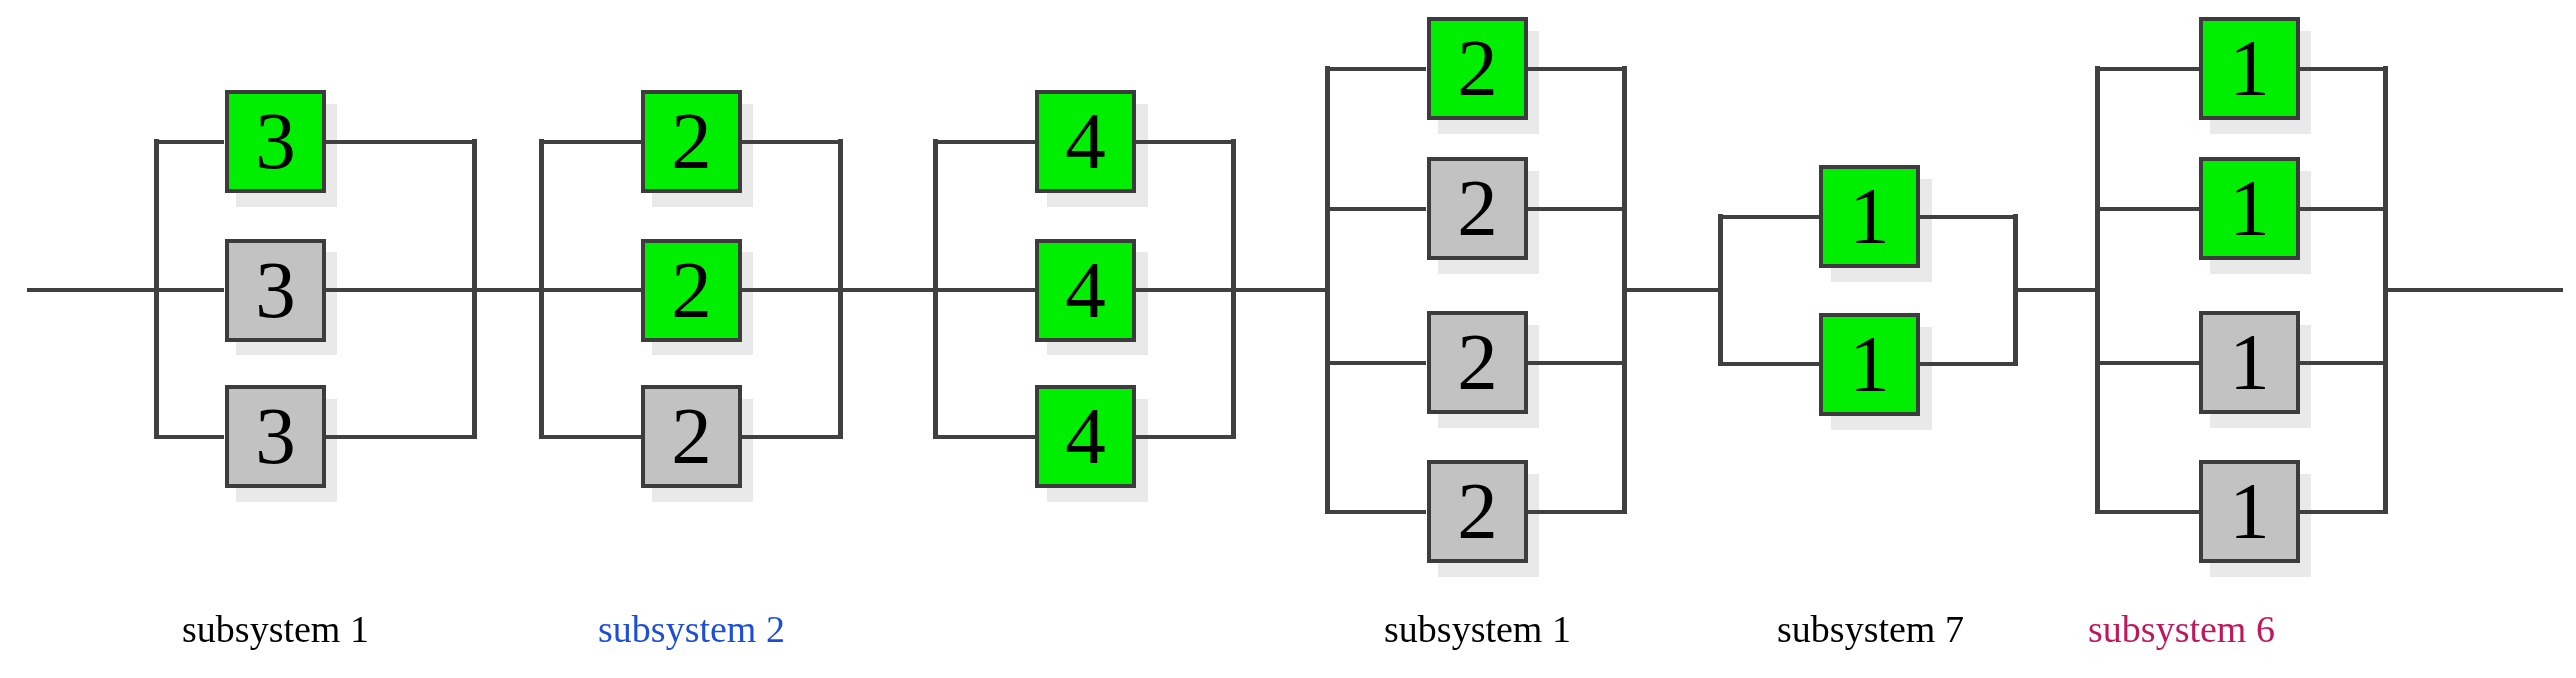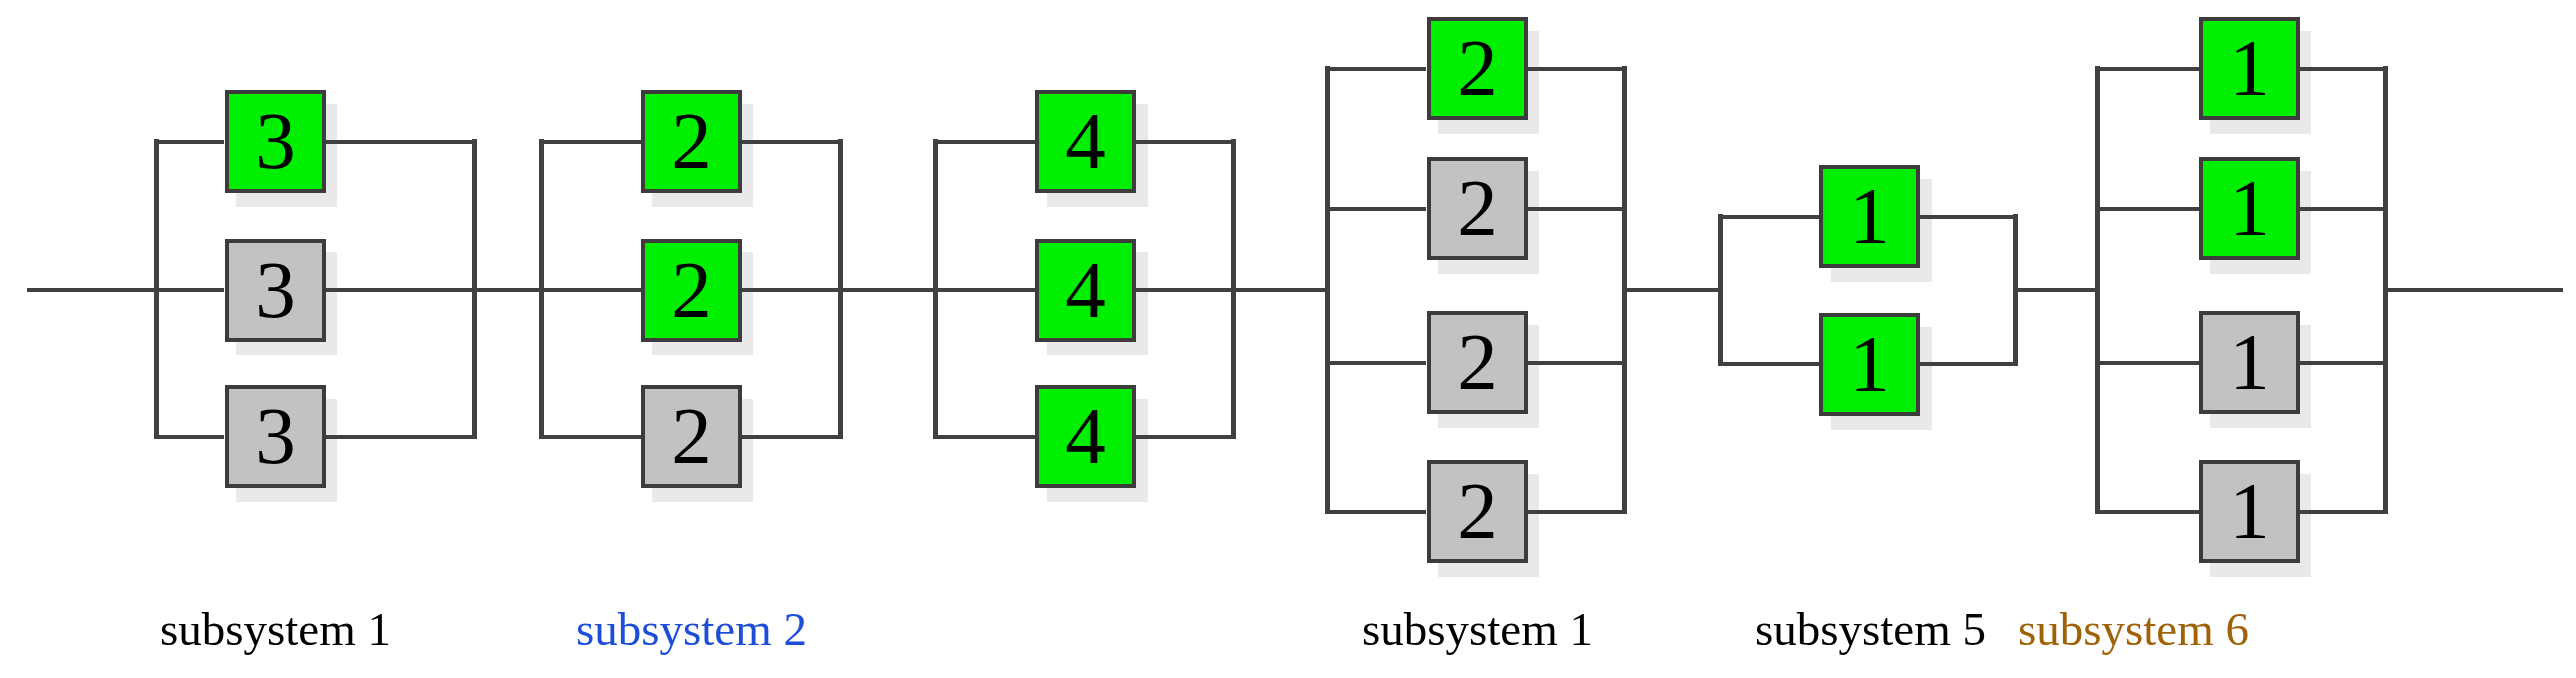--- a/index.html
+++ b/index.html
@@ -20,21 +20,21 @@
     width: 101px; height: 103px;
     border: 4.1px solid #3C3C3C;
     display: flex; align-items: center; justify-content: center;
     font-size: 81px; line-height: 81px; color: #000000;
     z-index: 2;
   }
   .sublabel {
     position: absolute;
     width: 375px; top: 603px; height: 52px;
     line-height: 52px; text-align: center;
-    font-size: 47px; color: #000000;
+    font-size: 38px; color: #000000;
     z-index: 2; white-space: nowrap;
   }
   .group { position: absolute; inset: 0; pointer-events: none; }
 </style>
 </head>
 <body>
 
 <div id="stage">
     <div class="hline" style="left: 27px; top: 288px; width: 129px; background: rgb(64, 64, 64);"></div>
     <div class="hline" style="left: 475px; top: 288px; width: 67px; background: rgb(64, 64, 64);"></div>
@@ -118,37 +118,37 @@
       <div class="vline" style="left: 1718px; top: 214px; height: 152px; background: rgb(64, 64, 64);"></div>
       <div class="vline" style="left: 2013px; top: 214px; height: 152px; background: rgb(64, 64, 64);"></div>
       <div class="hline" style="left: 1720px; top: 215px; width: 99px; background: rgb(64, 64, 64);"></div>
       <div class="hline" style="left: 1920px; top: 215px; width: 95px; background: rgb(64, 64, 64);"></div>
       <div class="shadow" style="left: 1831px; top: 179px; width: 101px; height: 103px; background: rgb(233, 233, 233);"></div>
       <div class="block" style="left: 1819px; top: 165px; background: rgb(0, 238, 0); border-color: rgb(60, 60, 60);">1</div>
       <div class="hline" style="left: 1720px; top: 362px; width: 99px; background: rgb(64, 64, 64);"></div>
       <div class="hline" style="left: 1920px; top: 362px; width: 95px; background: rgb(64, 64, 64);"></div>
       <div class="shadow" style="left: 1831px; top: 327px; width: 101px; height: 103px; background: rgb(233, 233, 233);"></div>
       <div class="block" style="left: 1819px; top: 313px; background: rgb(0, 238, 0); border-color: rgb(60, 60, 60);">1</div>
-      <div class="sublabel" style="left: 1683px; color: rgb(0, 0, 0);">subsystem 5</div>
+      <div class="sublabel" style="left: 1683px; color: rgb(0, 0, 0);">subsystem 7</div>
     </div>
     <div class="group">
       <div class="vline" style="left: 2095px; top: 66px; height: 448px; background: rgb(64, 64, 64);"></div>
       <div class="vline" style="left: 2383px; top: 66px; height: 448px; background: rgb(64, 64, 64);"></div>
       <div class="hline" style="left: 2097px; top: 67px; width: 102px; background: rgb(64, 64, 64);"></div>
       <div class="hline" style="left: 2300px; top: 67px; width: 86px; background: rgb(64, 64, 64);"></div>
       <div class="shadow" style="left: 2210px; top: 31px; width: 101px; height: 103px; background: rgb(233, 233, 233);"></div>
       <div class="block" style="left: 2199px; top: 17px; background: rgb(0, 238, 0); border-color: rgb(60, 60, 60);">1</div>
       <div class="hline" style="left: 2097px; top: 207px; width: 102px; background: rgb(64, 64, 64);"></div>
       <div class="hline" style="left: 2300px; top: 207px; width: 86px; background: rgb(64, 64, 64);"></div>
       <div class="shadow" style="left: 2210px; top: 171px; width: 101px; height: 103px; background: rgb(233, 233, 233);"></div>
       <div class="block" style="left: 2199px; top: 157px; background: rgb(0, 238, 0); border-color: rgb(60, 60, 60);">1</div>
       <div class="hline" style="left: 2097px; top: 361px; width: 102px; background: rgb(64, 64, 64);"></div>
       <div class="hline" style="left: 2300px; top: 361px; width: 86px; background: rgb(64, 64, 64);"></div>
       <div class="shadow" style="left: 2210px; top: 325px; width: 101px; height: 103px; background: rgb(233, 233, 233);"></div>
       <div class="block" style="left: 2199px; top: 311px; background: rgb(194, 194, 194); border-color: rgb(60, 60, 60);">1</div>
       <div class="hline" style="left: 2097px; top: 510px; width: 102px; background: rgb(64, 64, 64);"></div>
       <div class="hline" style="left: 2300px; top: 510px; width: 86px; background: rgb(64, 64, 64);"></div>
       <div class="shadow" style="left: 2210px; top: 474px; width: 101px; height: 103px; background: rgb(233, 233, 233);"></div>
       <div class="block" style="left: 2199px; top: 460px; background: rgb(194, 194, 194); border-color: rgb(60, 60, 60);">1</div>
-      <div class="sublabel" style="left: 1946px; color: #a16207;">subsystem 6</div>
+      <div class="sublabel" style="left: 1994px; color: #be185d;">subsystem 6</div>
     </div>
   </div>
 
 
 </body></html>

